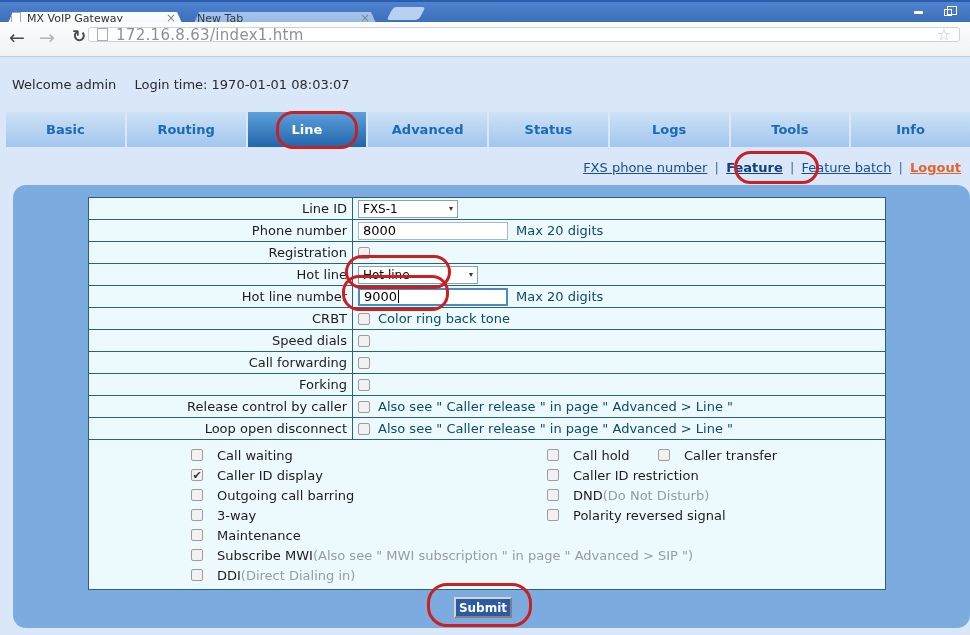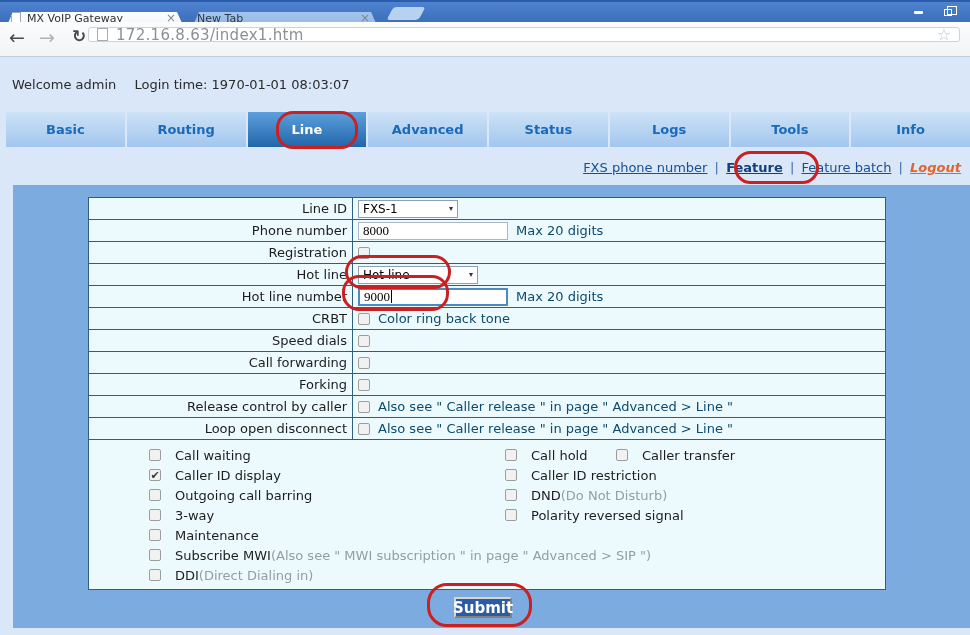--- a/index.html
+++ b/index.html
@@ -45,54 +45,54 @@
   .nav-tab { flex:1; display:flex; align-items:center; justify-content:center;
     font-size:13px; font-weight:bold; color:#1b6ab8;
     background:linear-gradient(#cde2f6,#a2c6ee); }
   .nav-tab.active { background:linear-gradient(#5ea0dd,#2166aa); color:#fff; }
 
   
   .subnav { position:absolute; right:6px; top:160px; font-size:13px; color:#1b5796; }
   .subnav a { color:#174f92; text-decoration:underline; margin:0 3px; }
   .subnav .sep { color:#3c6ea9; }
   .subnav a.feature { font-weight:bold; color:#123f7d; }
-  .subnav a.logout { color:#e2632d; font-weight:bold;font-style:italic; }
-
-  
-  .panel { position:absolute; left:13px; top:185px; width:957px; height:443px; background:#7babdf; }
+  .subnav a.logout { color:#e2632d; font-weight:bold; }
+
+  
+  .panel { position:absolute; left:13px; top:185px; width:957px; height:443px; background:#7babdf;border-radius:13px; }
   .form-table { position:absolute; left:75px; top:12px; width:798px;
     background:#edfafd; border:1px solid #2e5f7e; border-bottom:none; }
   .f-row { display:flex; height:22px; border-bottom:1px solid #2e5f7e; align-items:center; }
   .f-label { width:264px; text-align:right; padding-right:5px; font-size:13px; color:#1c1c1c;
     border-right:1px solid #2e5f7e; height:100%; display:flex; align-items:center; justify-content:flex-end; }
   .f-value { flex:1; display:flex; align-items:center; padding-left:5px; height:100%; }
   .hint, .gray-note { font-size:13px; color:#0c4a6e; margin-left:8px; white-space:pre; }
   .fake-select { display:flex; align-items:center; justify-content:space-between; height:18px;
     background:#fff; border:1px solid #8ca0b4; font-size:12px; color:#000; padding:0 4px;gap:17px; }
   .fake-select .arrow { font-size:8px; color:#333; margin-left:10px; }
   .sel-w1 { width:100px; } .sel-w2 { width:120px; }
   .fake-input { width:150px; height:18px; background:#fff; border:1px solid #abb7c4;
-    font-size:13px; color:#000; padding:0 4px; display:flex; align-items:center;font-family:Liberation Serif, serif; }
+    font-size:13px; color:#000; padding:0 4px; display:flex; align-items:center; }
   .fake-input.focused { border:2px solid #4d8ac0; }
   .caret { display:inline-block; width:1px; height:13px; background:#000; margin-left:1px; }
   .cbx { width:12px; height:12px; background:#f1f1f1; border:1px solid #9d9d9d; border-radius:2px;
     display:inline-flex; align-items:center; justify-content:center;
     font-size:11px; color:#3a3a3a; line-height:1; flex:none; }
 
   
-  .grid-cell { padding:5px 0 4px 60px; border-bottom:1px solid #2e5f7e; }
+  .grid-cell { padding:5px 0 4px 102px; border-bottom:1px solid #2e5f7e; }
   .g-row { display:flex; height:20px; align-items:center; }
   .g-item { display:flex; align-items:center; font-size:13px; color:#1c1c1c; }
   .g-item .cbx { margin-right:14px; }
   .g-item.w1 { width:356px; } .g-item.w2 { width:111px; }
   .g-note { color:#949da1; }
 
   
   .submit-btn { position:absolute; left:441px; top:412px; width:58px; height:21px;
-    background:#2b5ba6; color:#fff; font-size:15px; font-weight:bold;
+    background:#2b5ba6; color:#fff; font-size:12px; font-weight:bold;
     border:2px outset #d8d4cc; display:flex; align-items:center; justify-content:center; }
 
   
   .red-oval { position:absolute; border:3px solid #c92121; border-radius:17px; z-index:10; pointer-events:none; }
   .ov-line    { left:276px; top:111px; width:82px;  height:38px; }
   .ov-feature { left:734px; top:151px; width:85px;  height:33px; }
   .ov-hotline { left:345px; top:255px; width:106px; height:34px; }
   .ov-hotnum  { left:342px; top:275px; width:107px; height:36px; }
   .ov-submit  { left:427px; top:583px; width:105px; height:44px; border-radius:20px; }
 </style>

